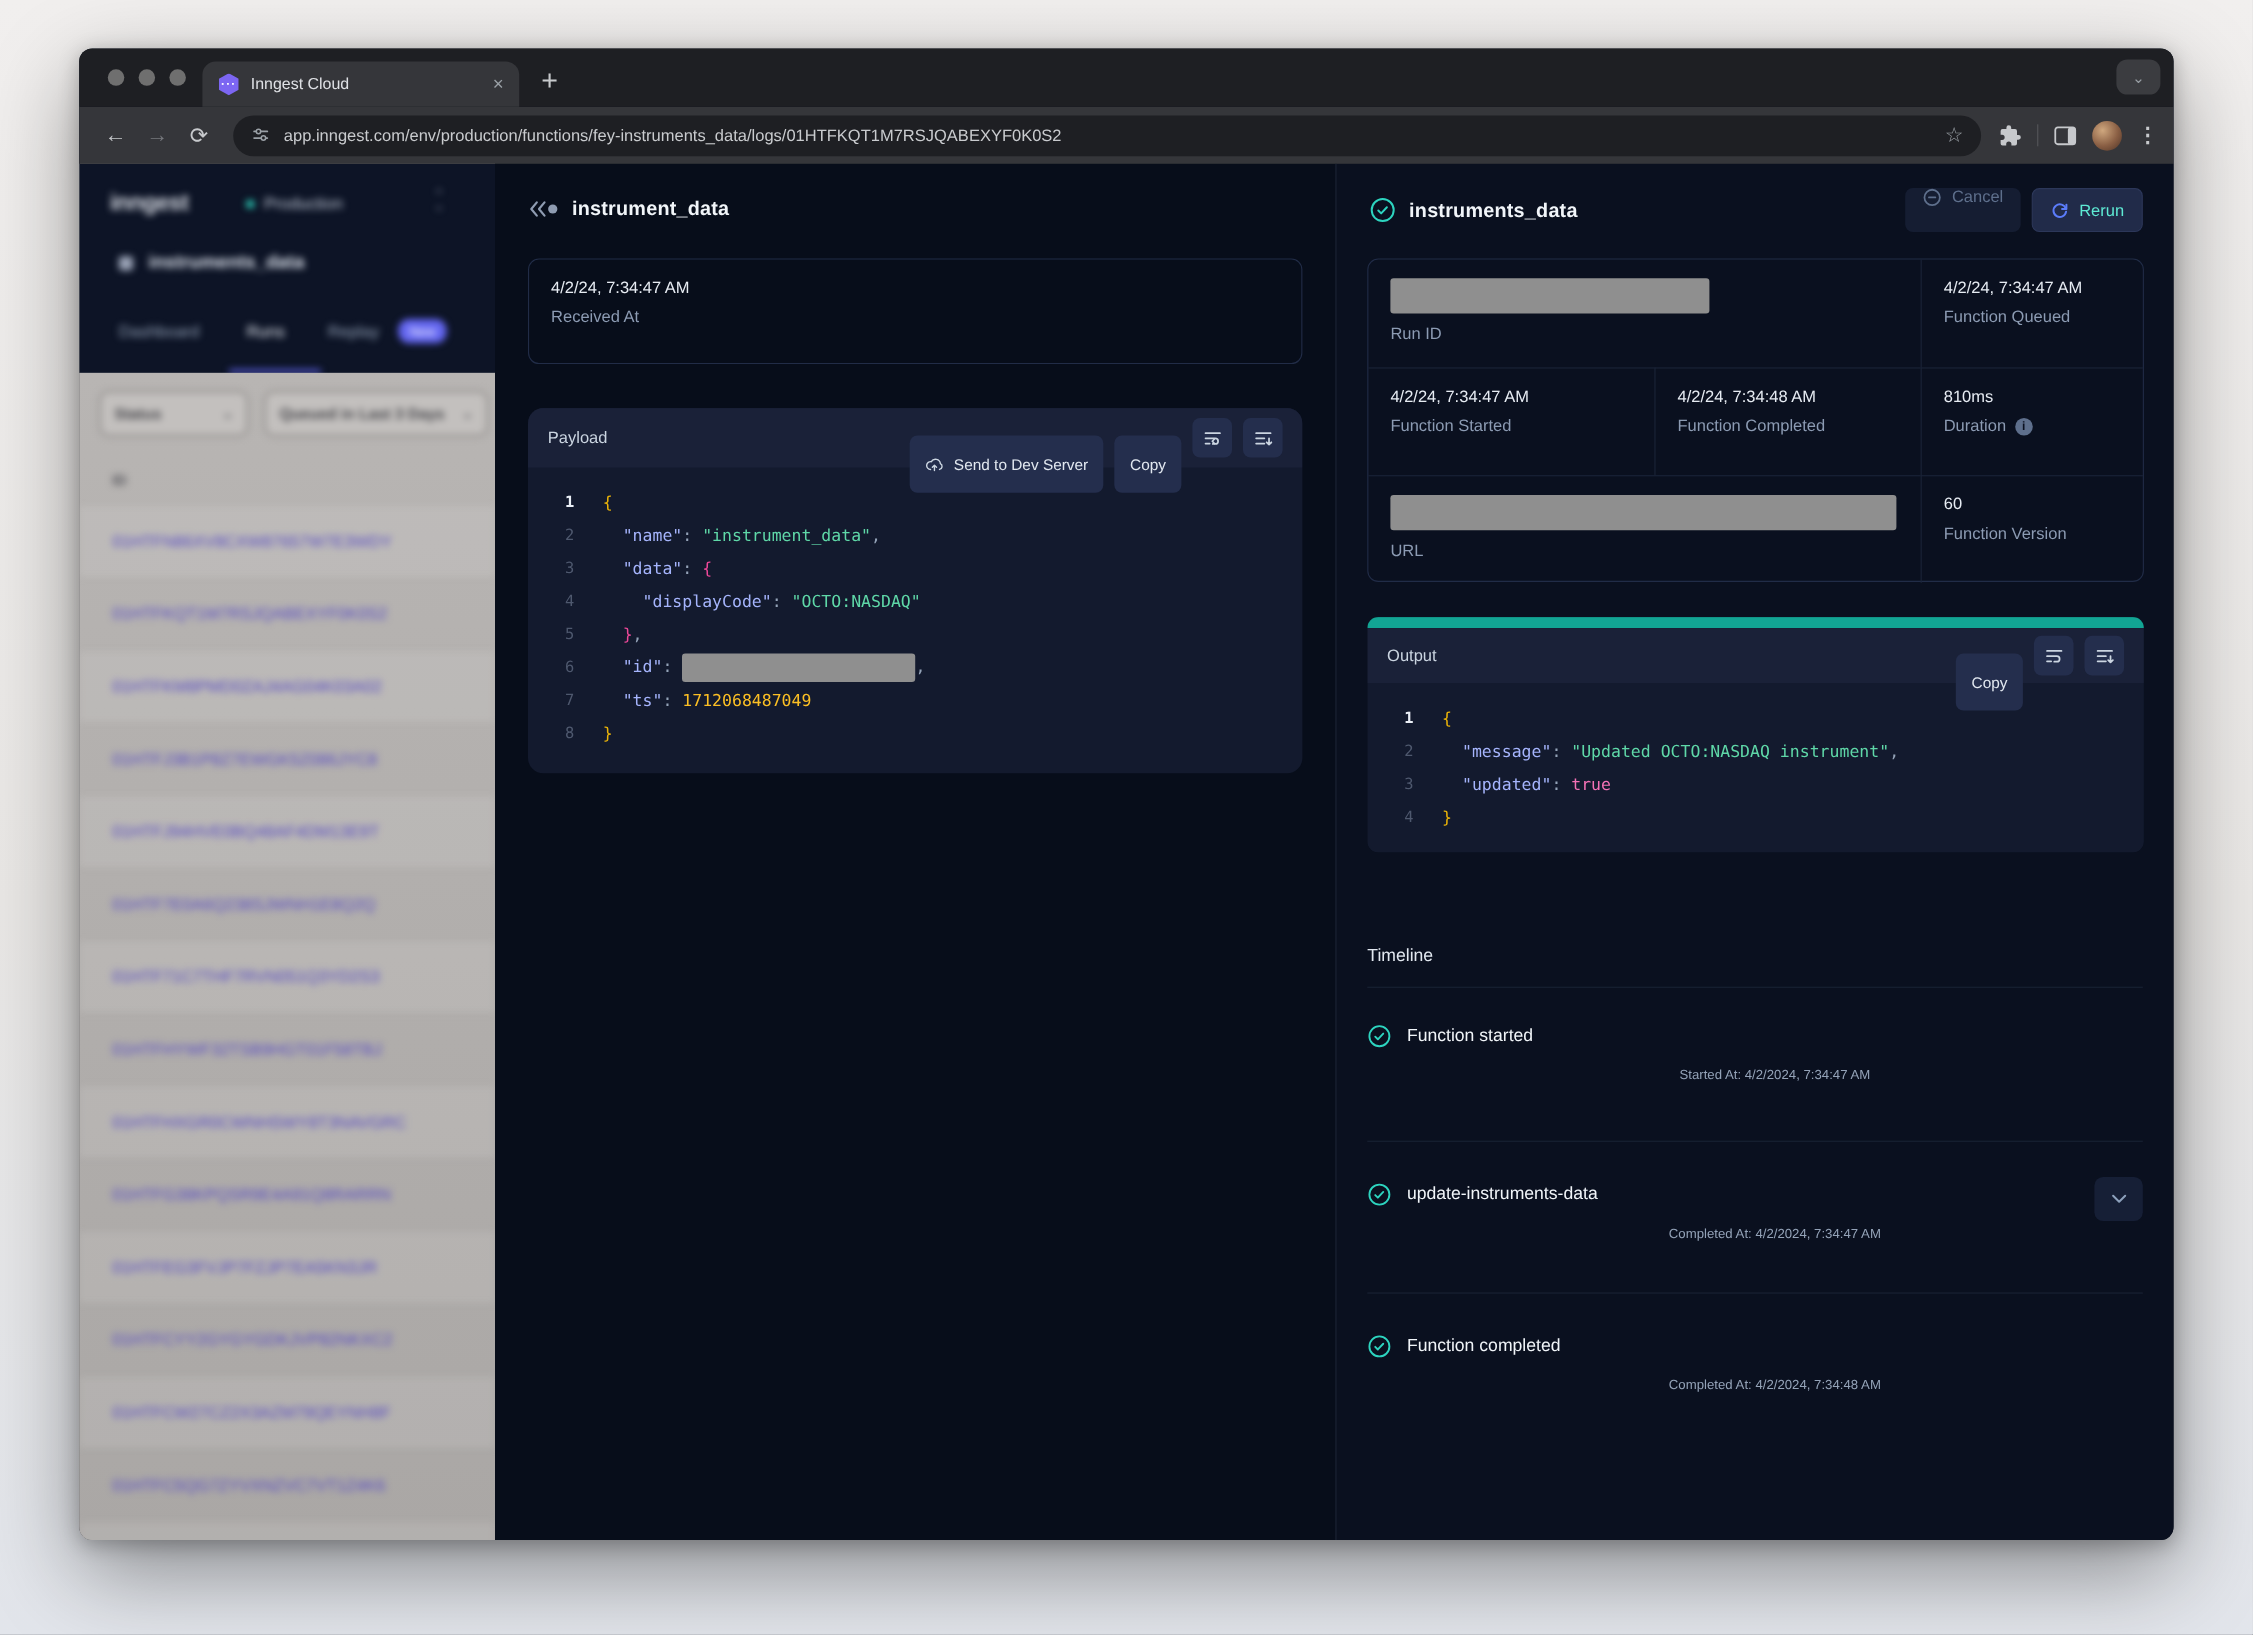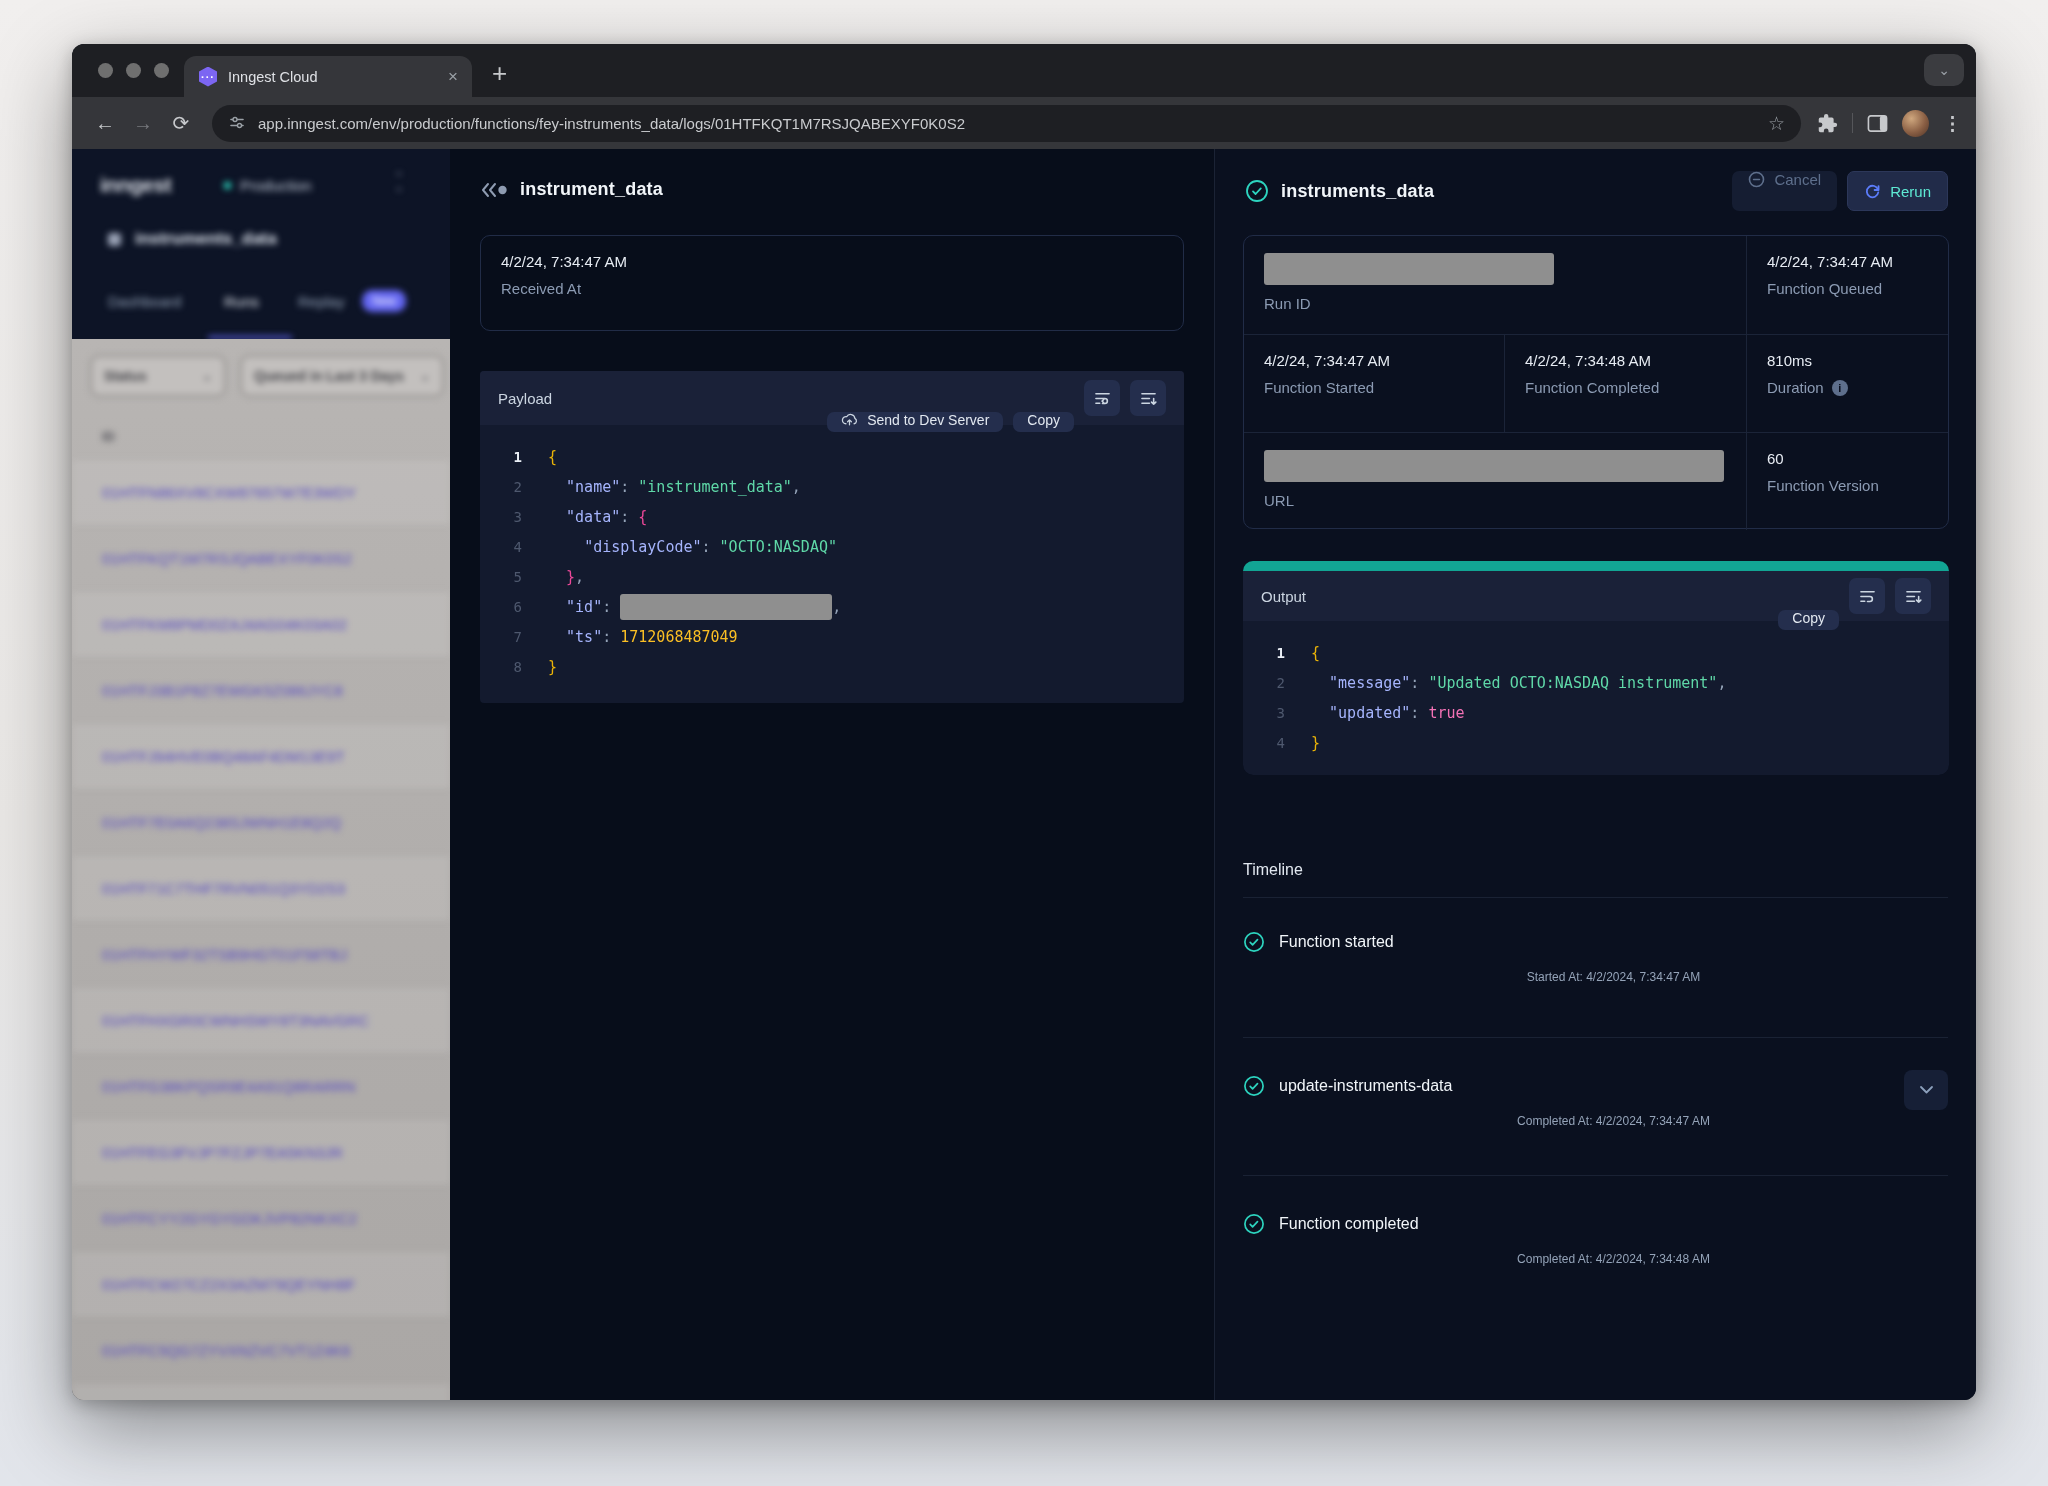--- a/index.html
+++ b/index.html
@@ -61,26 +61,26 @@
   .sb-row.odd{background:rgba(255,255,255,.10);}
   
   .mid{width:764px;flex:none;position:relative;background:#070D1A;}
   .panel-title-row{position:absolute;left:30px;top:30px;display:flex;align-items:center;gap:12px;}
   .panel-title{font-size:18px;font-weight:600;color:#F1F5F9;letter-spacing:.2px;}
   .card{border:1px solid #212C47;border-radius:10px;box-sizing:border-box;}
   .event-card{position:absolute;left:30px;top:86px;width:704px;height:96px;display:flex;padding:17px 20px;}
   .kv .val{color:#E7ECF3;font-size:15px;font-weight:500;display:flex;align-items:center;gap:8px;}
   .kv .lbl{margin-top:10px;color:#8C9BB3;font-size:15px;display:flex;align-items:center;gap:8px;}
   .redact{background:#8F8F8F;border-radius:3px;height:32px;}
-  .panel{border-radius:4px;overflow:hidden;background:#131A2E;}
+  .panel{border-radius:14px;overflow:hidden;background:#131A2E;}
   .payload{position:absolute;left:30px;top:222px;width:704px;height:332px;}
   .panel-head{height:54px;background:#1A2138;display:flex;align-items:center;padding:0 18px;}
   .panel-head-title{color:#CBD5E1;font-size:15px;}
   .pbtns{margin-left:auto;display:flex;gap:10px;align-items:center;}
-  .btn{height:20px;background:#242E4D;border-radius:7px;display:flex;gap:9px;
+  .btn{height:52px;background:#242E4D;border-radius:7px;display:flex;align-items:center;gap:9px;
     padding:0 14px;color:#E2E8F0;font-size:14px;margin-top:48px;}
   .icon-btn{width:36px;height:36px;background:#242E4D;border-radius:7px;display:flex;align-items:center;justify-content:center;}
   .code{padding:17px 18px;}
   .code-line{display:flex;align-items:center;height:30px;font-family:"DejaVu Sans Mono",monospace;font-size:15px;}
   .gut{width:24px;text-align:right;color:#4E586E;margin-right:26px;font-size:14px;flex:none;}
   .gut.first{color:#EAEFF6;font-weight:bold;}
   .code-text{white-space:pre;}
   .tok-key{color:#A5B4FC;}
   .tok-str{color:#5FD8A8;}
   .tok-num{color:#FBBF24;}

